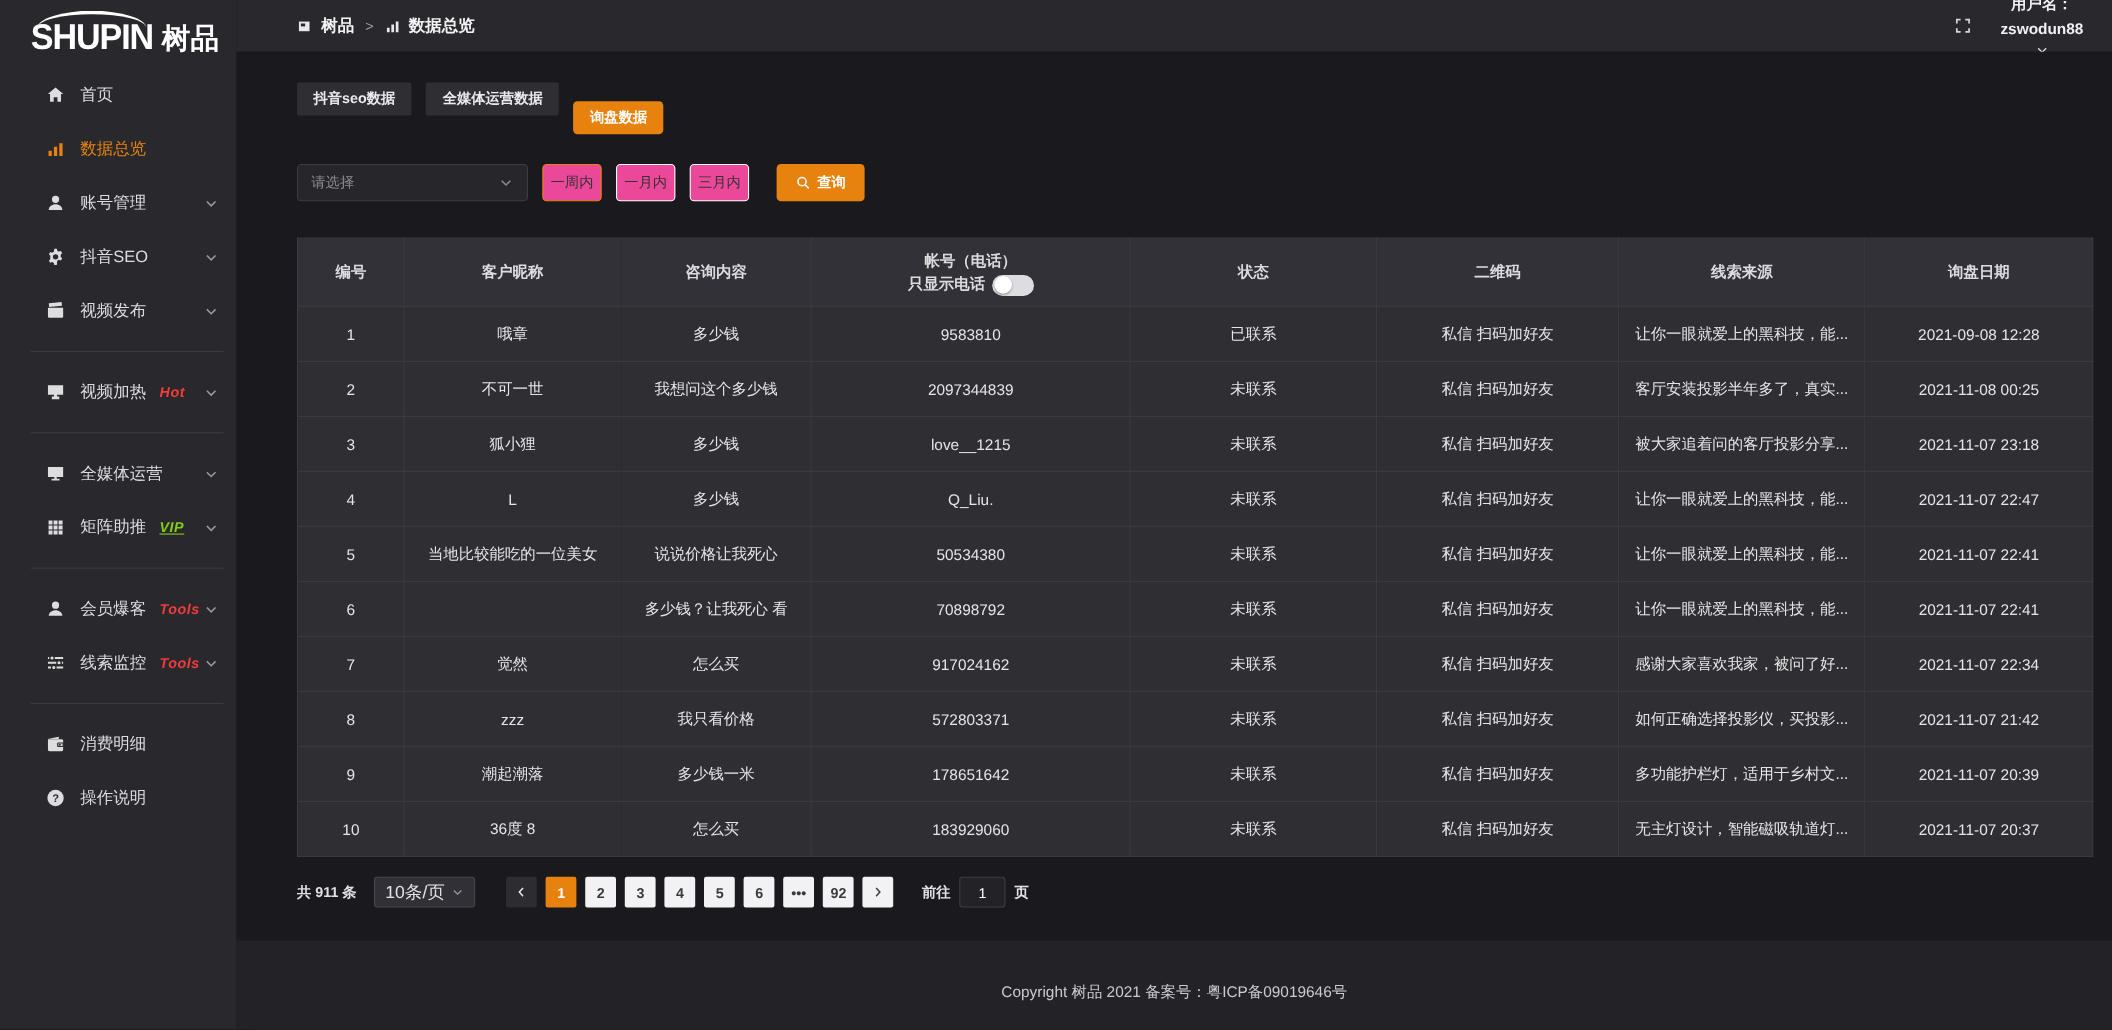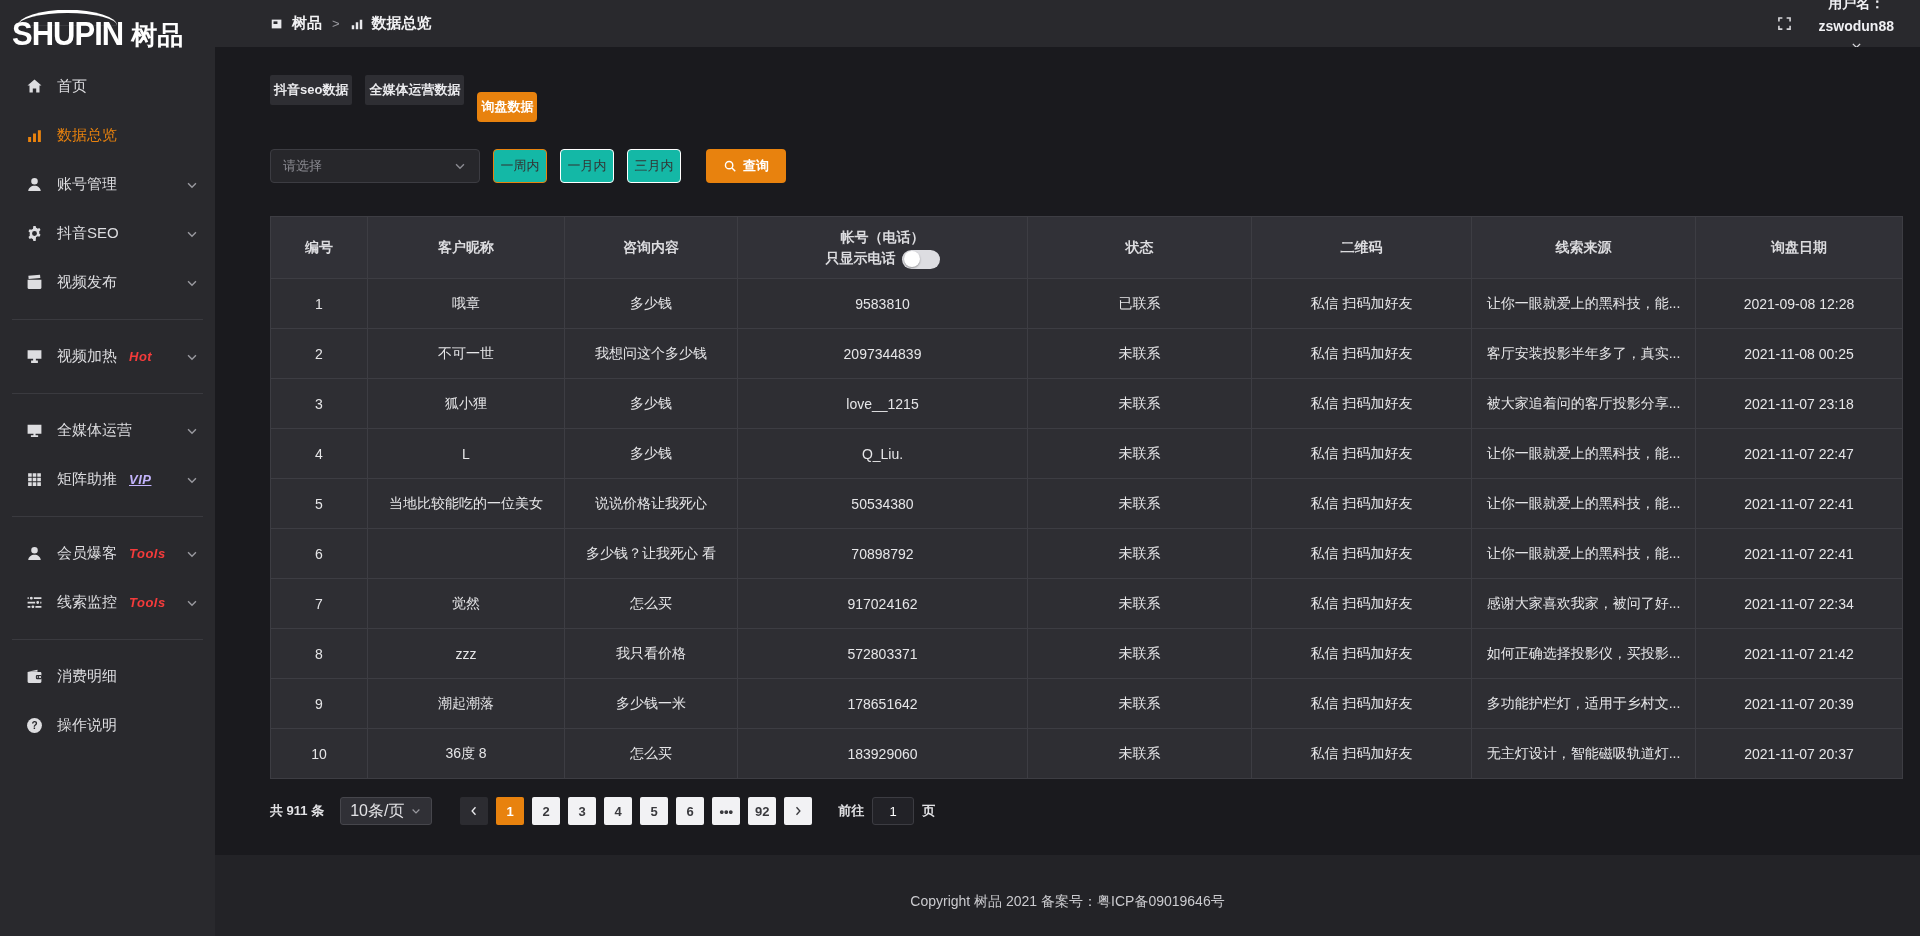--- a/index.html
+++ b/index.html
@@ -5,34 +5,34 @@
   * { margin:0; padding:0; box-sizing:border-box; }
   html,body { width:1920px; height:936px; overflow:hidden; }
   body {
     background:#1a1a1e;
     font-family:"Liberation Sans","DejaVu Sans",sans-serif;
     color:#e4e4e7;
   }
   .app { display:flex; width:100%; height:100%; }
 
   
-  .sidebar { width:215px; flex-shrink:0; background:#29292d; display:flex; flex-direction:column; }
+  .sidebar { width:215px; flex-shrink:0; background:#29292d; display:flex; flex-direction:column;padding-left:16px; }
   .logo { height:52px; display:flex; align-items:flex-end; padding:10px 0 4px 12px; gap:8px; cursor:pointer; }
   .logo-en { position:relative; font-size:31px; font-weight:800; letter-spacing:-1px; color:#fff; line-height:0.95; transform:scaleY(1.05); }
   .logo-en::before { content:""; position:absolute; top:-8px; left:6px; right:6px; height:12px;
     border-top:3px solid #fff; border-radius:50% 50% 0 0 / 100% 100% 0 0; }
   .logo-cn { font-size:26px; font-weight:700; color:#fff; line-height:1; }
   .menu { padding-top:10px; }
   .menu-item { height:49px; display:flex; align-items:center; padding:0 16px 0 26px; font-size:15px; color:#dddde0; cursor:pointer; }
   .menu-item.active { color:#e8820e; }
   .mi-icon { width:17px; height:17px; margin-right:14px; flex-shrink:0; display:flex; }
   .mi-icon svg { width:100%; height:100%; }
   .badge { font-style:italic; font-weight:700; font-size:13px; margin-left:12px; letter-spacing:0.5px; }
   .badge.red { color:#f43b3b; }
-  .badge.gold { color:#c4b5fd;text-decoration:underline; }
+  .badge.gold { color:#84cc16;text-decoration:underline; }
   .chev { margin-left:auto; width:14px; height:14px; color:#9a9aa0; display:flex; }
   .chev svg { width:100%; height:100%; }
   .menu-divider { height:1px; background:#3a3a3f; margin:12px 12px; }
 
   
   .main { flex:1; display:flex; flex-direction:column; min-width:0; }
   .topbar { height:47px; flex-shrink:0; background:#29292d; display:flex; align-items:center; padding:0 26px 0 55px; }
   .crumb { display:flex; align-items:center; gap:8px; font-size:15px; font-weight:700; color:#f2f2f4; }
   .crumb-icon { width:14px; height:14px; display:flex; color:#e9e9ec; }
   .crumb-icon svg { width:100%; height:100%; }
@@ -40,29 +40,29 @@
   .topbar-right { margin-left:auto; display:flex; align-items:center; gap:26px; }
   .fs-icon { width:17px; height:17px; color:#d6d6da; cursor:pointer; display:flex; }
   .fs-icon svg { width:100%; height:100%; }
   .user-wrap { display:flex; align-items:center; gap:5px; font-size:14px; font-weight:700; color:#f0f0f3; cursor:pointer;flex-direction:column; }
   .user-caret { width:13px; height:13px; color:#d6d6da; display:flex; }
   .user-caret svg { width:100%; height:100%; }
 
   
   .content { flex:1; padding:28px 20px 0 55px; background:#1a1a1e; }
   .tabs { display:flex; gap:13px; }
-  .tab { height:30px; padding:0 4px; display:flex; align-items:center; background:#2e2e33; color:#ebebee;
+  .tab { height:30px; padding:0 15px; display:flex; align-items:center; background:#2e2e33; color:#ebebee;
     font-size:13px; font-weight:700; border-radius:2px; cursor:pointer; }
   .tab.active { background:#e8820e; color:#fff; border-radius:4px;margin-top:17px; }
 
   .filters { margin-top:27px; display:flex; align-items:center; }
   .select { width:210px; height:34px; background:#27272b; border:1px solid #3c3c42; border-radius:4px;
     display:flex; align-items:center; padding:0 12px; font-size:13px; color:#8b8b92; cursor:pointer; }
   .select .chev { margin-left:auto; color:#8b8b92; }
-  .period-btn { width:54px; height:34px; margin-left:13px; background:#14b8a6; border:1px solid #fff; border-radius:4px;
+  .period-btn { width:54px; height:34px; margin-left:13px; background:#ec4899; border:1px solid #fff; border-radius:4px;
     display:flex; align-items:center; justify-content:center; font-size:13px; color:#333; cursor:pointer; }
   .period-btn.selected { border:1px solid #e8820e; }
   .query-btn { margin-left:25px; height:34px; padding:0 17px; background:#e8820e; border:none; border-radius:4px;
     display:flex; align-items:center; gap:6px; font-size:13px; font-weight:700; color:#fff; cursor:pointer; }
   .query-btn svg { width:14px; height:14px; }
 
   
   .tbl { margin-top:33px; width:100%; border-collapse:collapse; table-layout:fixed; }
   .tbl th, .tbl td { border:1px solid #3d3d43; font-size:14px; text-align:center; overflow:hidden;
     white-space:nowrap; padding:0 10px; }

